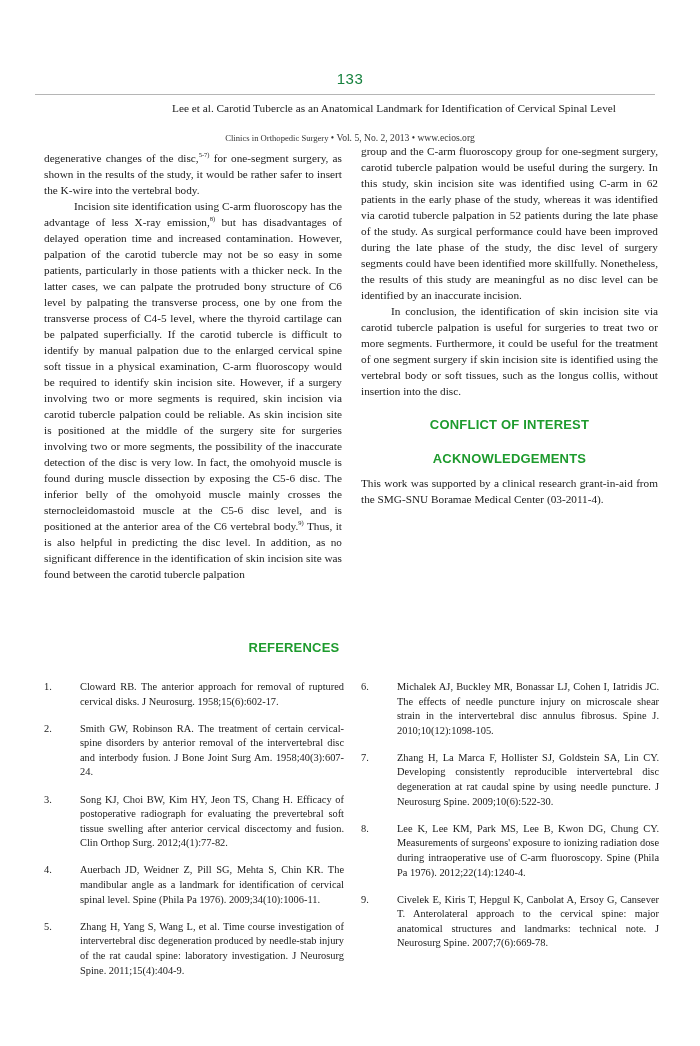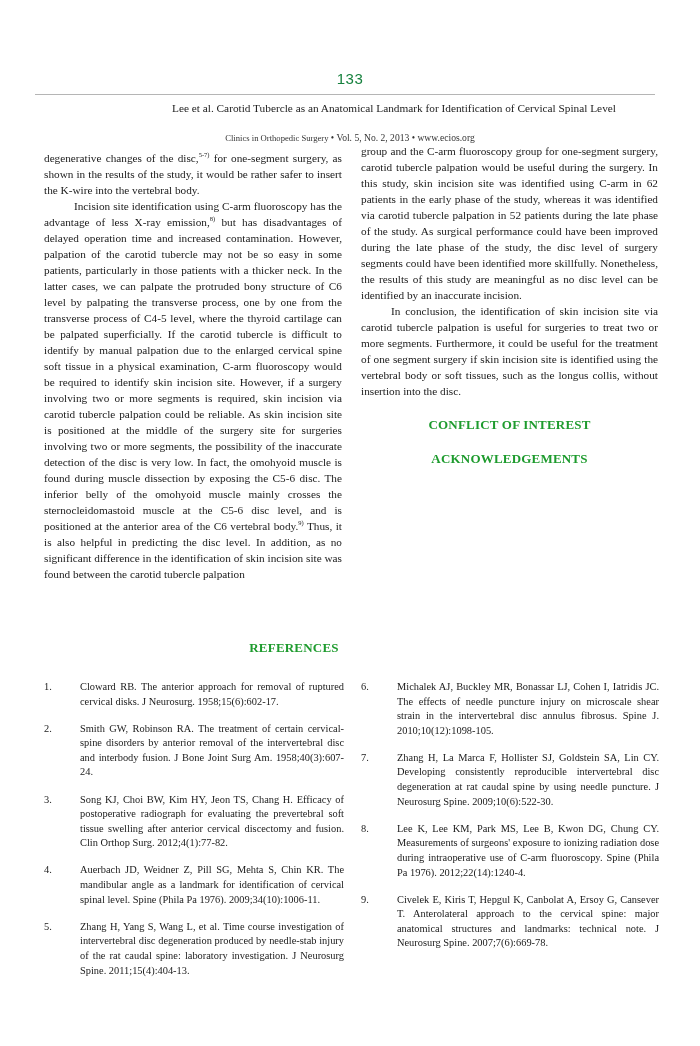--- a/index.html
+++ b/index.html
@@ -15,21 +15,21 @@
                   font-size: 9.6px; color: #333; margin-top: 12px; }
   .journal-line .jname { font-size: 8.6px; }
 
   .col { position: absolute; font-size: 11.25px; line-height: 16px; text-align: justify; }
   .col-left { left: 44px; top: 150px; width: 298px; }
   .col-right { left: 361px; top: 143px; width: 297px; }
   .col p { margin: 0; }
   .col p.indent { text-indent: 30px; }
   sup { font-size: 6.5px; line-height: 0; vertical-align: 5px; }
 
-  .section-heading { font-family: Liberation Serif, serif; font-weight: bold;
+  .section-heading { font-family: Liberation Sans, sans-serif; font-weight: bold;
                      color: #1e9b2e; font-size: 13px; text-align: center; letter-spacing: 0.2px; }
   .col .section-heading { margin: 18px 0 8px 0; }
   .references-heading { position: absolute; top: 640px; left: 16px; width: 556px; }
 
   .refs { position: absolute; font-size: 10.4px; line-height: 14.6px; }
   .refs-left { left: 44px; top: 680px; width: 300px; }
   .refs-right { left: 361px; top: 680px; width: 298px; }
   .ref { display: flex; margin-bottom: 12.5px; }
   .ref-num { width: 22px; flex: none; }
   .ref-text { flex: 1; text-align: justify; margin-left: 14px; }
@@ -47,20 +47,21 @@
 <div class="col col-left">
   <p><span>degenerative changes of the disc,</span><sup>5-7)</sup><span> for one-segment surgery, as shown in the results of the study, it would be rather safer to insert the K-wire into the vertebral body.</span></p>
   <p class="indent"><span>Incision site identification using C-arm fluoroscopy has the advantage of less X-ray emission,</span><sup>8)</sup><span> but has disadvantages of delayed operation time and increased contamination. However, palpation of the carotid tubercle may not be so easy in some patients, particularly in those patients with a thicker neck. In the latter cases, we can palpate the protruded bony structure of C6 level by palpating the transverse process, one by one from the transverse process of C4-5 level, where the thyroid cartilage can be palpated superficially. If the carotid tubercle is difficult to identify by manual palpation due to the enlarged cervical spine soft tissue in a physical examination, C-arm fluoroscopy would be required to identify skin incision site. However, if a surgery involving two or more segments is required, skin incision via carotid tubercle palpation could be reliable. As skin incision site is positioned at the middle of the surgery site for surgeries involving two or more segments, the possibility of the inaccurate detection of the disc is very low. In fact, the omohyoid muscle is found during muscle dissection by exposing the C5-6 disc. The inferior belly of the omohyoid muscle mainly crosses the sternocleidomastoid muscle at the C5-6 disc level, and is positioned at the anterior area of the C6 vertebral body.</span><sup>9)</sup><span> Thus, it is also helpful in predicting the disc level. In addition, as no significant difference in the identification of skin incision site was found between the carotid tubercle palpation</span></p>
 </div>
 
 <div class="col col-right">
   <p>group and the C-arm fluoroscopy group for one-segment surgery, carotid tubercle palpation would be useful during the surgery. In this study, skin incision site was identified using C-arm in 62 patients in the early phase of the study, whereas it was identified via carotid tubercle palpation in 52 patients during the late phase of the study. As surgical performance could have been improved during the late phase of the study, the disc level of surgery segments could have been identified more skillfully. Nonetheless, the results of this study are meaningful as no disc level can be identified by an inaccurate incision.</p>
   <p class="indent">In conclusion, the identification of skin incision site via carotid tubercle palpation is useful for surgeries to treat two or more segments. Furthermore, it could be useful for the treatment of one segment surgery if skin incision site is identified using the vertebral body or soft tissues, such as the longus collis, without insertion into the disc.</p>
   <div class="section-heading">CONFLICT OF INTEREST</div>
   <div class="section-heading">ACKNOWLEDGEMENTS</div>
+  <p>This work was supported by a clinical research grant-in-aid from the SMG-SNU Boramae Medical Center (03-2011-4).</p>
 </div>
 
 <div class="section-heading references-heading">REFERENCES</div>
 
 <div class="refs refs-left">
   <div class="ref">
       <span class="ref-num">1.</span>
       <span class="ref-text">Cloward RB. The anterior approach for removal of ruptured cervical disks. J Neurosurg. 1958;15(6):602-17.</span>
     </div>
   <div class="ref">
@@ -70,21 +71,21 @@
   <div class="ref">
       <span class="ref-num">3.</span>
       <span class="ref-text">Song KJ, Choi BW, Kim HY, Jeon TS, Chang H. Efficacy of postoperative radiograph for evaluating the prevertebral soft tissue swelling after anterior cervical discectomy and fusion. Clin Orthop Surg. 2012;4(1):77-82.</span>
     </div>
   <div class="ref">
       <span class="ref-num">4.</span>
       <span class="ref-text">Auerbach JD, Weidner Z, Pill SG, Mehta S, Chin KR. The mandibular angle as a landmark for identification of cervical spinal level. Spine (Phila Pa 1976). 2009;34(10):1006-11.</span>
     </div>
   <div class="ref">
       <span class="ref-num">5.</span>
-      <span class="ref-text">Zhang H, Yang S, Wang L, et al. Time course investigation of intervertebral disc degeneration produced by needle-stab injury of the rat caudal spine: laboratory investigation. J Neurosurg Spine. 2011;15(4):404-13.</span>
+      <span class="ref-text">Zhang H, Yang S, Wang L, et al. Time course investigation of intervertebral disc degeneration produced by needle-stab injury of the rat caudal spine: laboratory investigation. J Neurosurg Spine. 2011;15(4):404-9.</span>
     </div>
 </div>
 
 <div class="refs refs-right">
   <div class="ref">
       <span class="ref-num">6.</span>
       <span class="ref-text">Michalek AJ, Buckley MR, Bonassar LJ, Cohen I, Iatridis JC. The effects of needle puncture injury on microscale shear strain in the intervertebral disc annulus fibrosus. Spine J. 2010;10(12):1098-105.</span>
     </div>
   <div class="ref">
       <span class="ref-num">7.</span>

